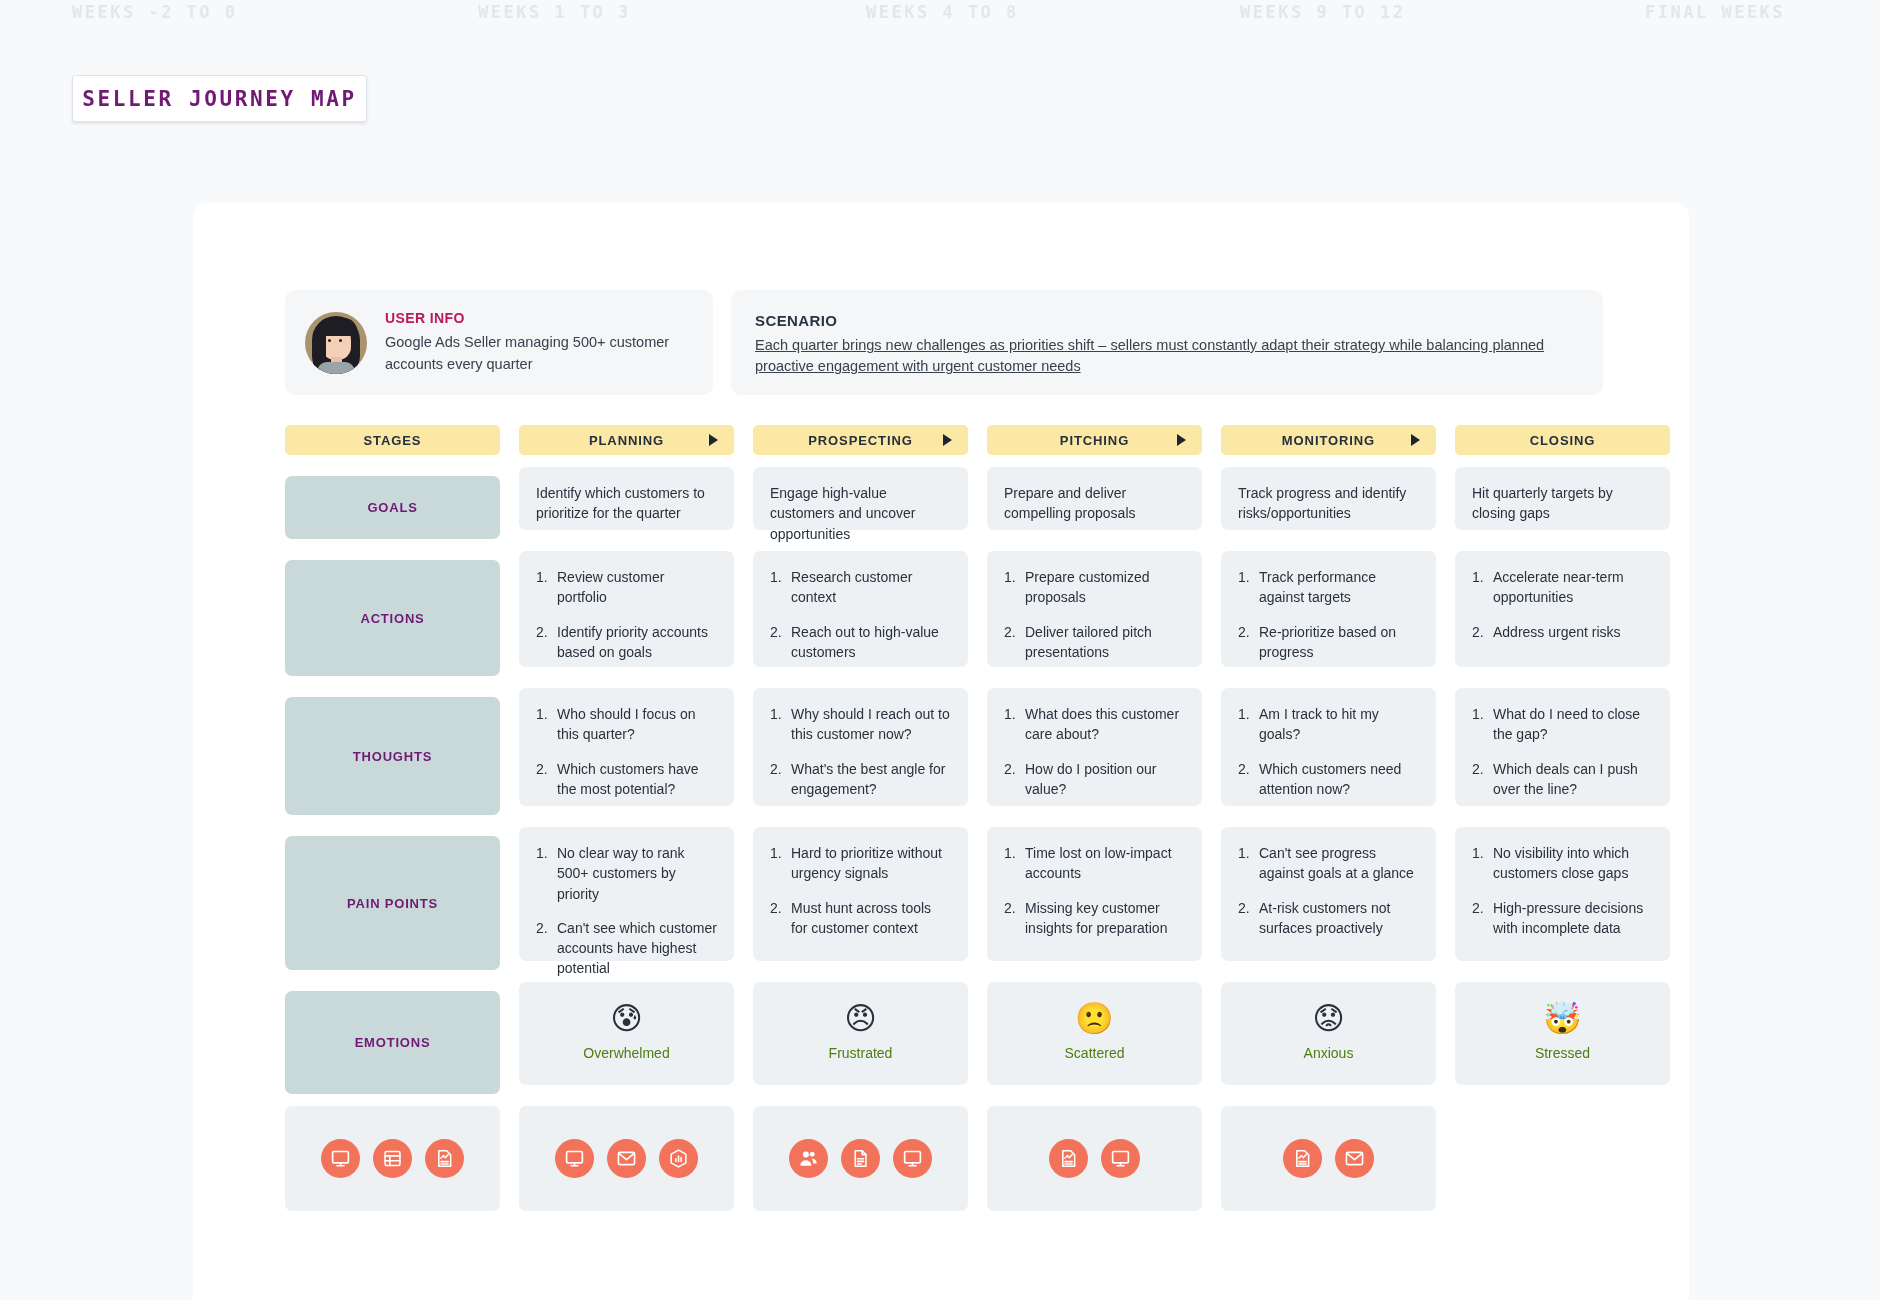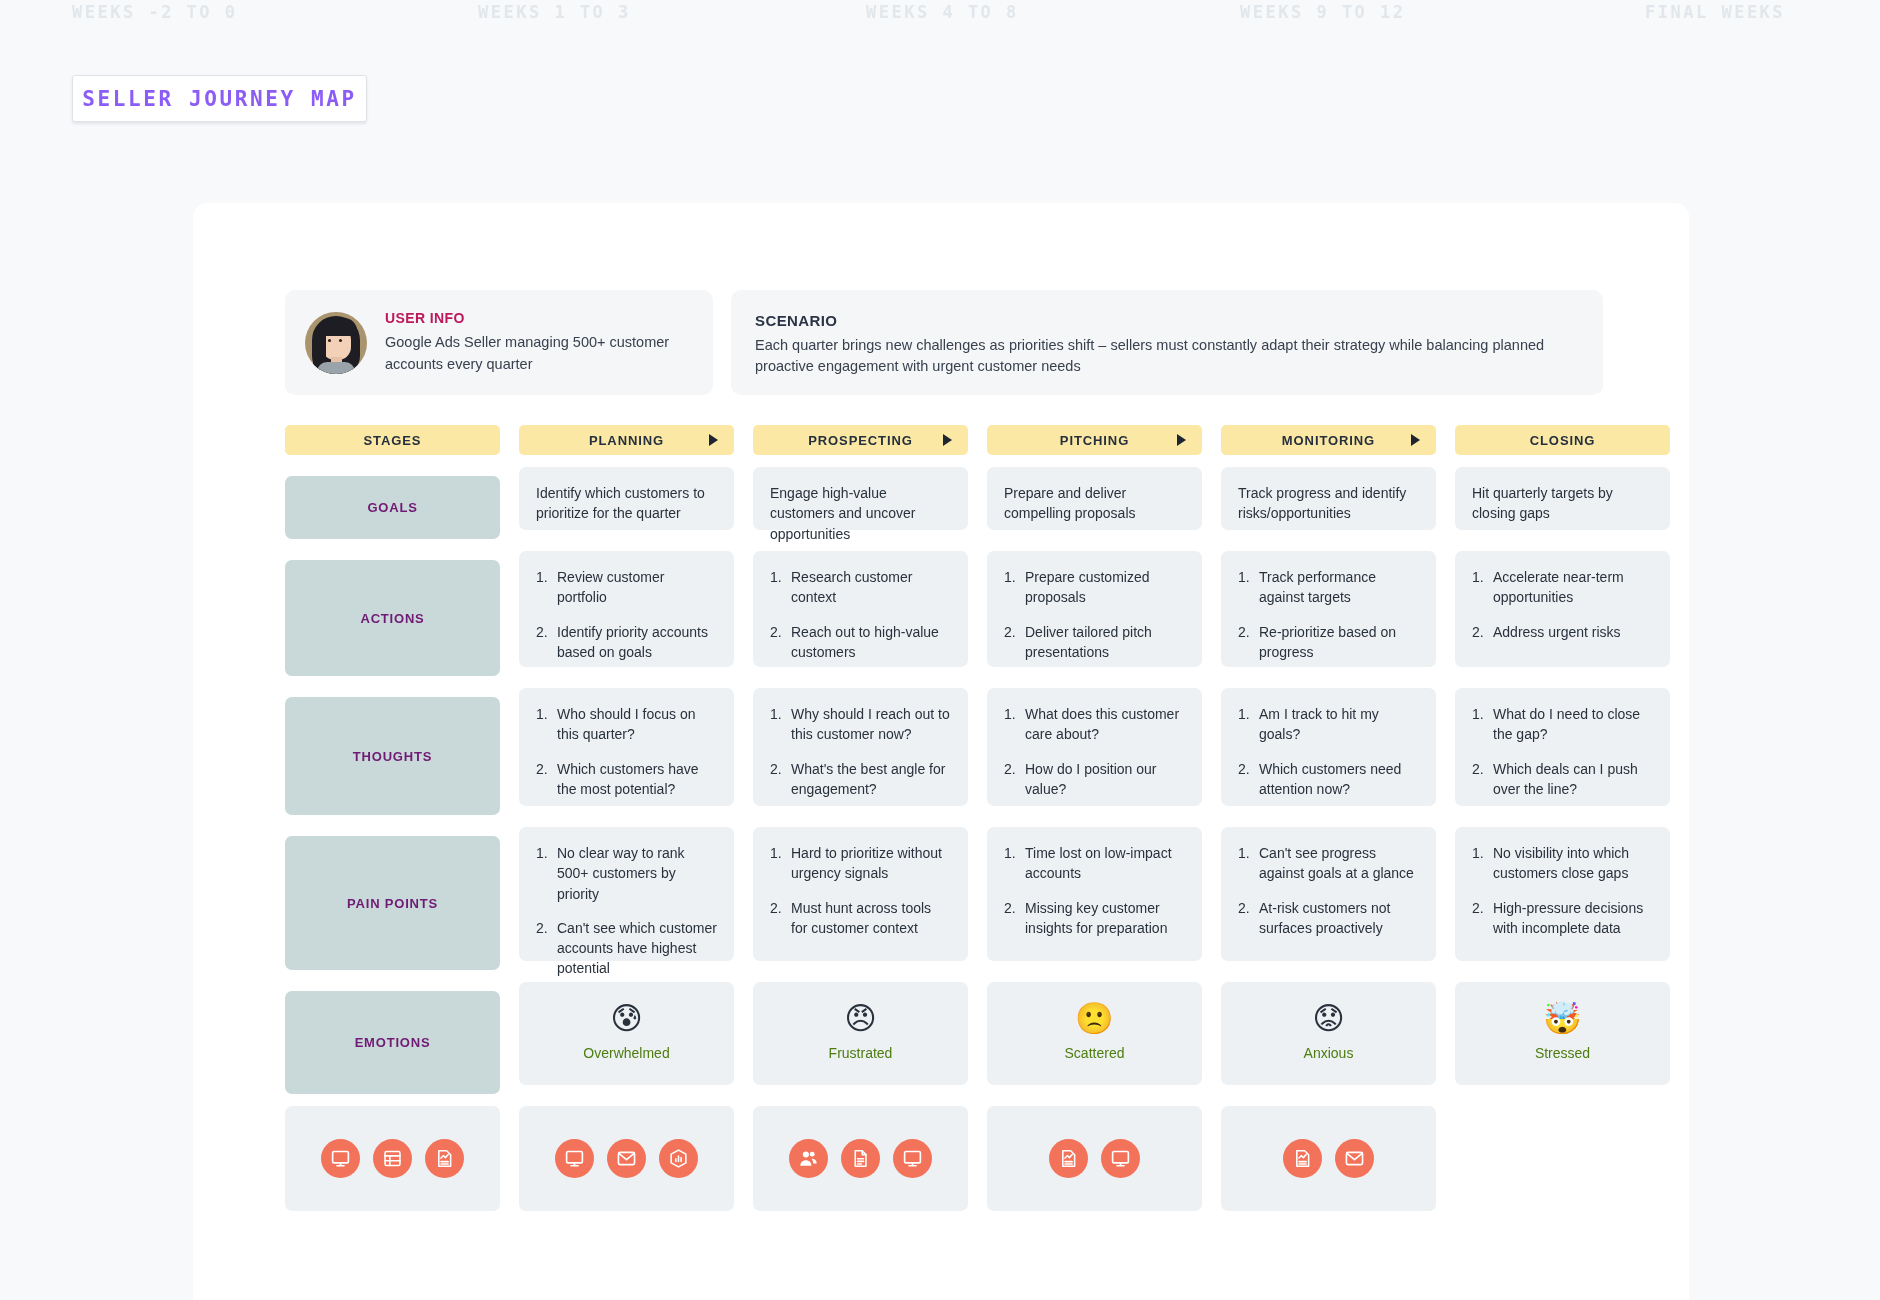--- a/index.html
+++ b/index.html
@@ -29,21 +29,21 @@
     width: 295px; height: 47px;
     background: #ffffff;
     border: 1px solid #dfe3e8;
     border-radius: 3px;
     box-shadow: 0 2px 3px rgba(40,50,70,.10);
     display: flex; align-items: center; justify-content: center;
   }
   .title-chip span {
     font-family: "DejaVu Sans Mono", monospace;
     font-size: 21px; font-weight: 700; letter-spacing: 2.6px;
-    color: #8b5cf6;
+    color: #701a75;
   }
 
   
   .canvas {
     position: absolute; left: 193px; top: 203px;
     width: 1496px; height: 1140px;
     background: #ffffff;
     border-radius: 14px;
   }
 
@@ -191,21 +191,21 @@
           <div class="body"></div>
         </div>
         <div class="info-texts">
           <div class="label">USER INFO</div>
           <div class="body-txt">Google Ads Seller managing 500+ customer accounts every quarter</div>
         </div>
       </div>
 
       <div class="scenario-card">
         <div class="label" style="font-size:15px;font-weight:700;color:#2b3445;letter-spacing:.4px;margin-bottom:6px;">SCENARIO</div>
-        <div class="body-txt" style="font-size:14.5px;color:#39414f;line-height:1.45;">Each quarter brings new challenges as priorities shift – sellers must constantly adapt their strategy while balancing planned proactive engagement with urgent customer needs</div>
+        <div class="body-txt" style="font-size:14.5px;color:#39414f;line-height:1.45;text-decoration:underline;">Each quarter brings new challenges as priorities shift – sellers must constantly adapt their strategy while balancing planned proactive engagement with urgent customer needs</div>
       </div>
 
     </div>
 
     <div class="grid">
         <div class="row">
           <div class="cell stage-head stagecol">STAGES</div>
           <div class="cell stage-head label">
             <span>PLANNING</span>
             <span class="arrow"></span>

